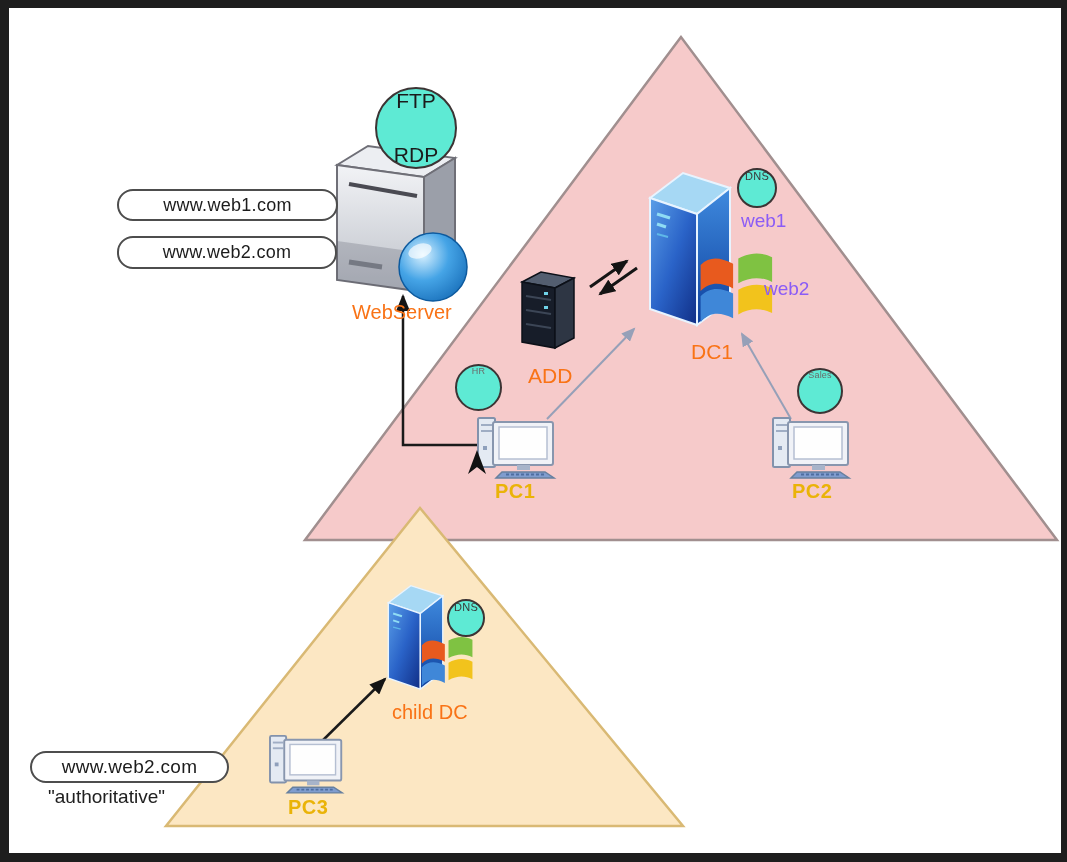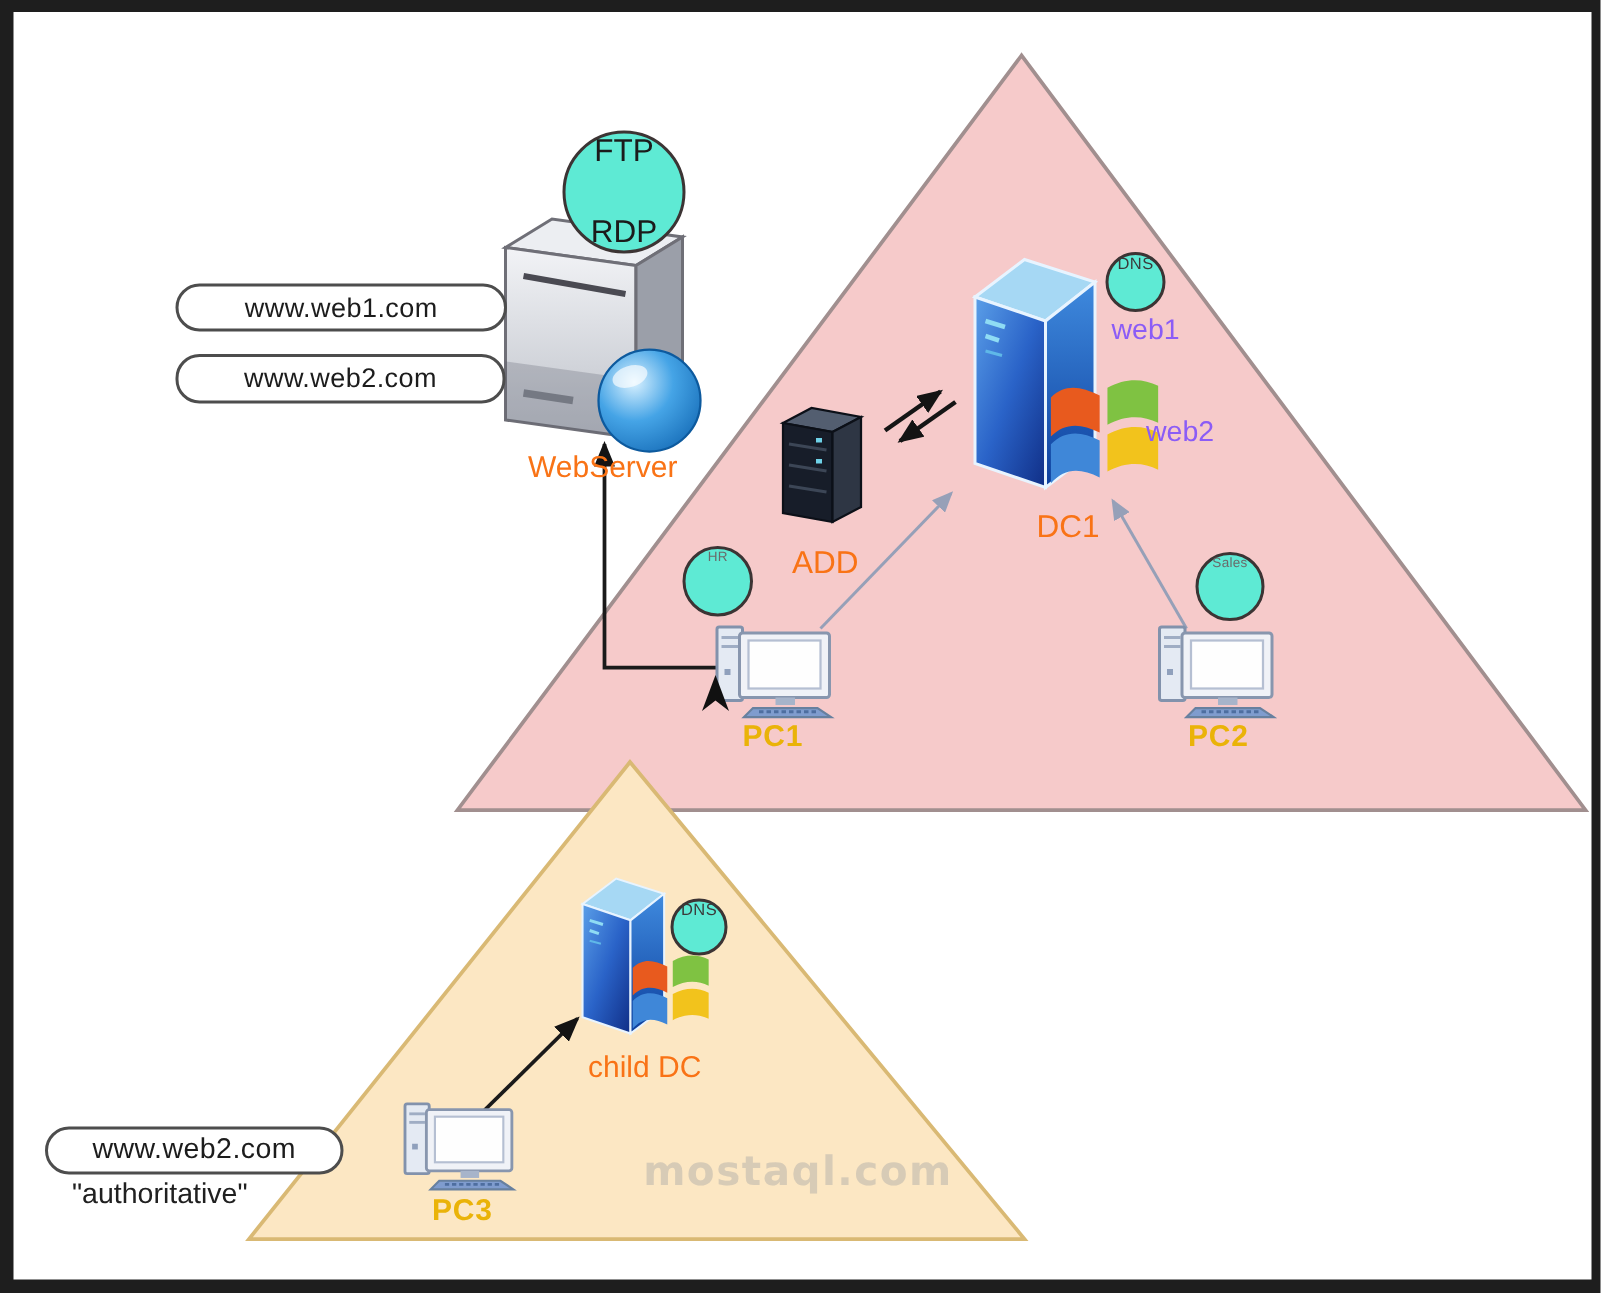--- a/index.html
+++ b/index.html
@@ -229,14 +229,13 @@
 <div class="lbl" style="left:392px; top:701px;">child DC</div>
 
 <div class="lbl lbl-blue" style="left:288px; top:796px;">PC3</div>
 
 <div class="site-box" style="left:30px; top:751px; width:199px; height:32px; font-size:19px;">
   <span>www.web2.com</span>
 </div>
 <div class="note" style="left:48px; top:786px;">"authoritative"</div>
 
 <div class="watermark">
-  <div class="wm-en">mostaql.com</div>
 </div>
 
 </body></html>

